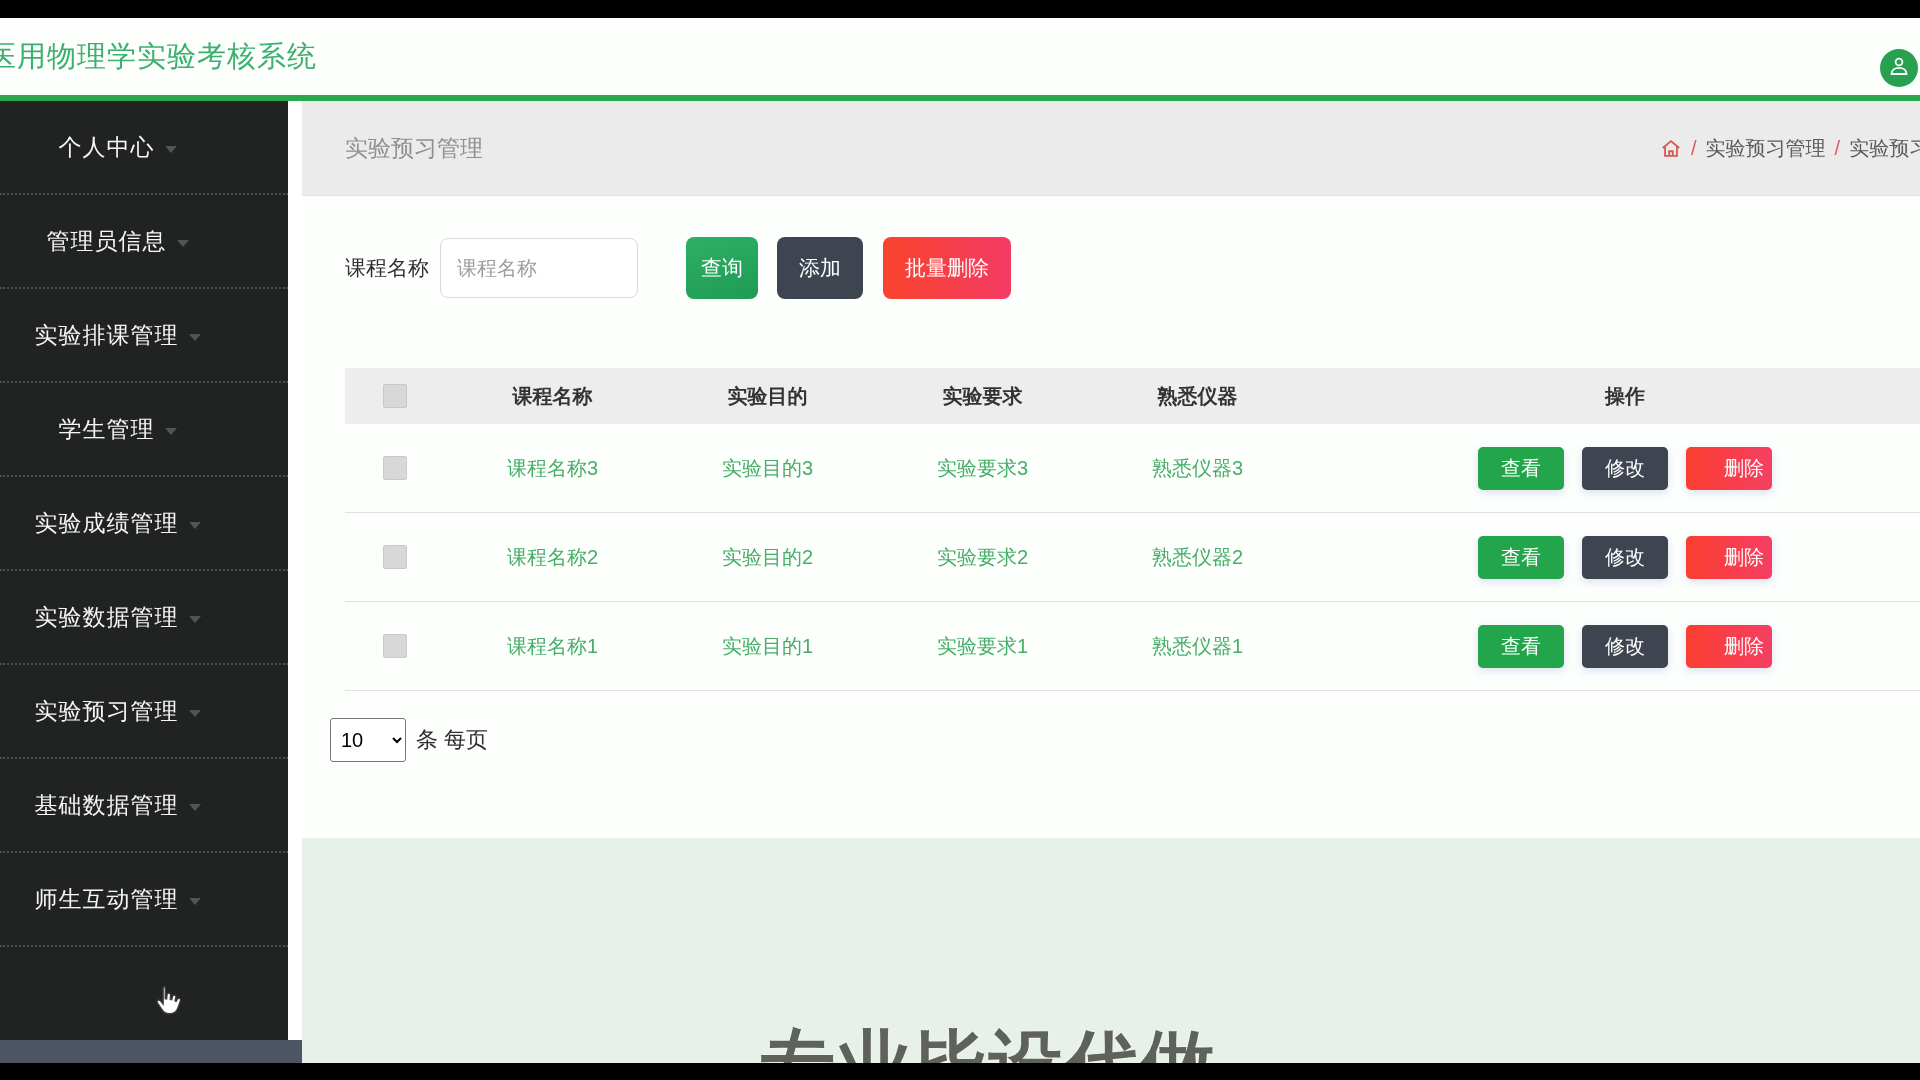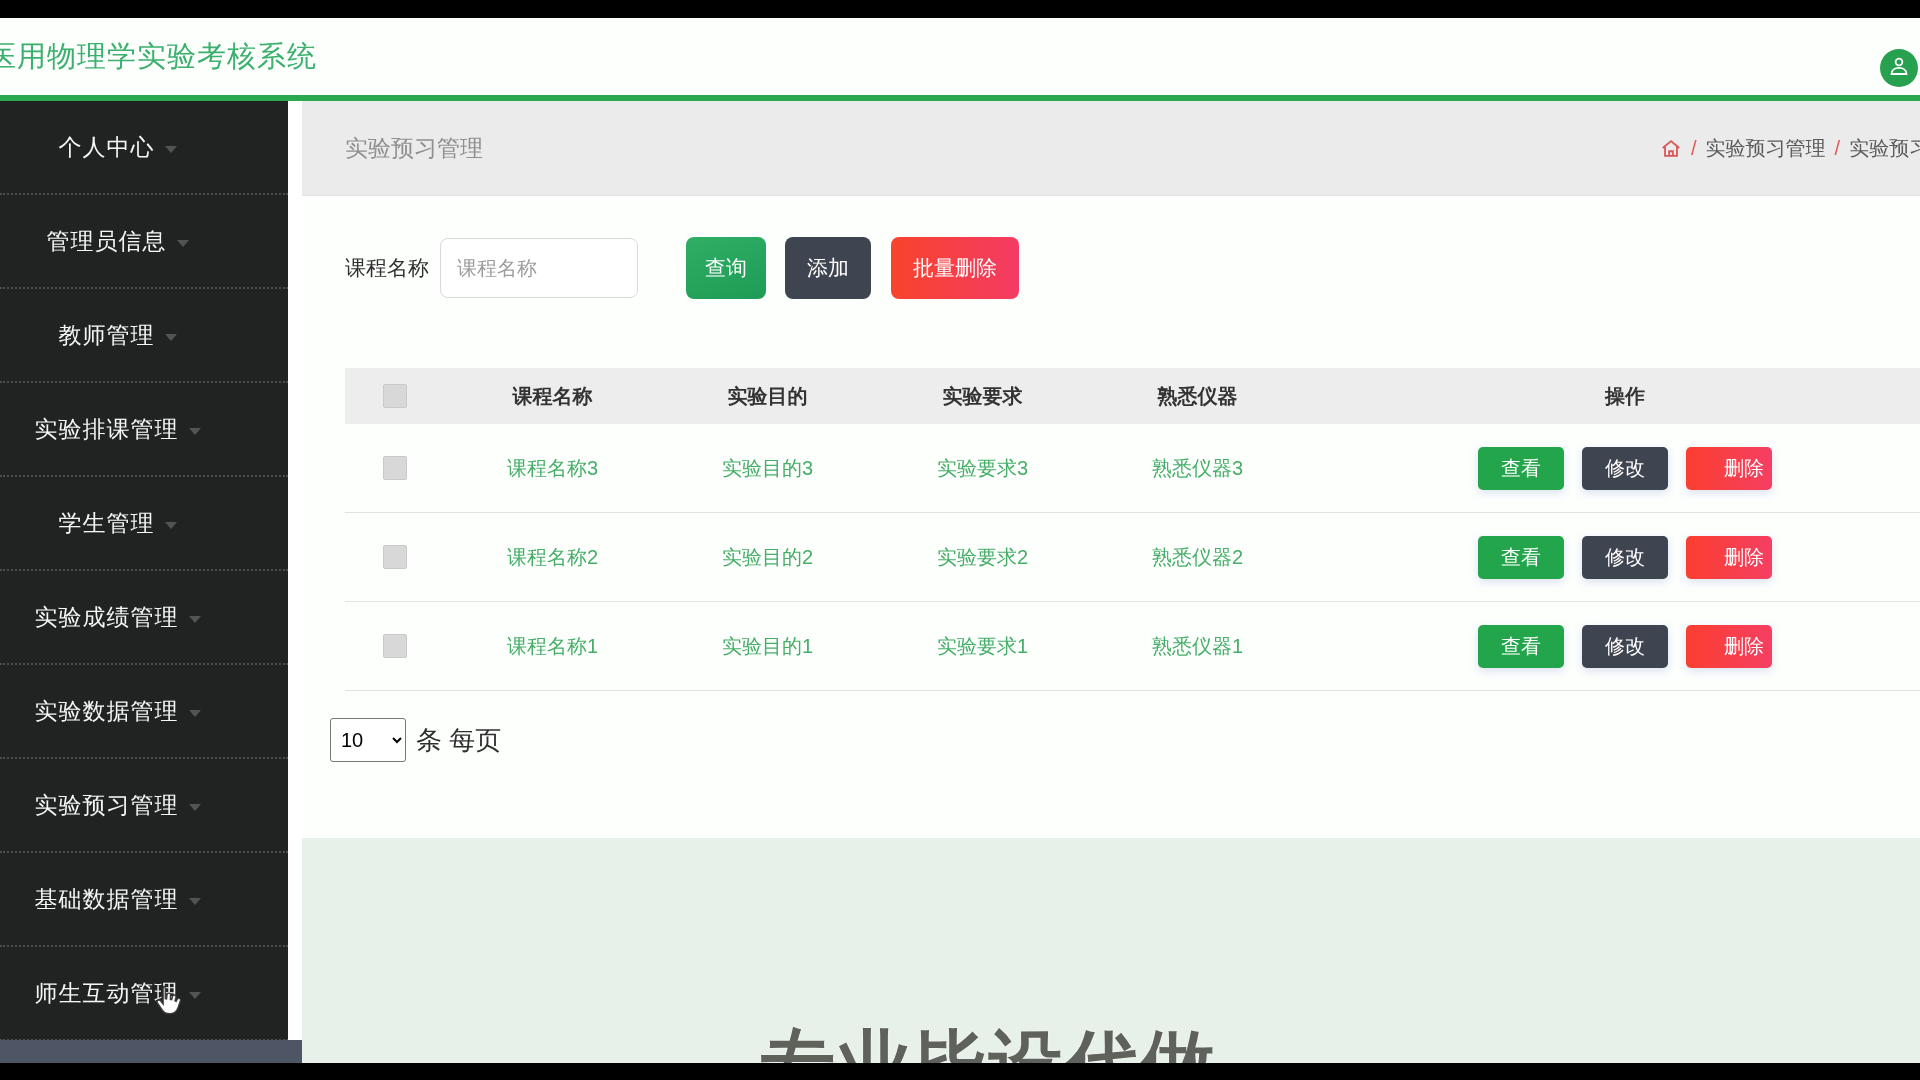--- a/index.html
+++ b/index.html
@@ -64,21 +64,21 @@
     width:198px; height:60px; border:1px solid #d9d9d9; border-radius:8px;
     font-size:20px; color:#333; padding:0 16px; outline:none; background:#fff;
     font-family:"Liberation Sans","DejaVu Sans",sans-serif;
   }
   .search-input::placeholder { color:#9c9c9c; }
   .btn {
     height:62px; border:none; border-radius:8px; color:#fff; font-size:21px;
     cursor:pointer; font-family:"Liberation Sans","DejaVu Sans",sans-serif;
     display:flex; align-items:center; justify-content:center;
   }
-  .btn-query { width:80px; margin-left:48px; background:linear-gradient(160deg,#2fae66,#1e9c55); }
+  .btn-query { width:72px; margin-left:48px; background:linear-gradient(160deg,#2fae66,#1e9c55); }
   .btn-add { width:86px; margin-left:19px; background:#3e4450; }
   .btn-batch { width:128px; margin-left:20px; background:linear-gradient(90deg,#f8432c,#f43b64); }
 
   
   .table { position:absolute; top:172px; left:43px; width:1600px; }
   .thead { height:56px; background:#ededed; display:flex; align-items:center; }
   .trow { height:89px; display:flex; align-items:center; border-bottom:1px solid #e2e2e2; background:#fdfffd; }
   .cell { display:flex; align-items:center; justify-content:center; }
   .c0 { width:100px; } .c1,.c2,.c3,.c4 { width:215px; } .c5 { width:640px; }
   .th { font-size:20px; font-weight:700; color:#333; }
@@ -98,21 +98,21 @@
   .row-btn.edit { background:#3e4450; }
   .row-btn.del  { background:linear-gradient(90deg,#fb3e30,#f53f63);padding-left:30px; }
 
   
   .pagination { position:absolute; top:522px; left:28px; display:flex; align-items:center; gap:10px; }
   .page-size-select {
     width:76px; height:44px; border:1px solid #767676; border-radius:3px; background:#fff;
     font-size:20px; color:#000; padding-left:6px;
     font-family:"Liberation Sans","DejaVu Sans",sans-serif;
   }
-  .page-size-suffix { font-size:26px; color:#2f2f2f; }
+  .page-size-suffix { font-size:22px; color:#2f2f2f; }
 
   
   .footer { position:absolute; top:737px; left:0; width:100%; height:226px; background:#e7f0e9; }
   .watermark {
     position:absolute; left:459px; top:190px; font-size:74px; font-weight:800;
     color:#5e625a; letter-spacing:2px; line-height:1; white-space:nowrap;
     text-shadow:0 0 2px #ffffff;
   }
 
   
@@ -137,26 +137,20 @@
 <div class="sidebar">
   <div class="side-item">
     <div class="side-item-inner">
         <span class="side-label">个人中心</span>
         <span class="caret-down"></span>
       </div>
   </div>
   <div class="side-item">
     <div class="side-item-inner">
         <span class="side-label">管理员信息</span>
-        <span class="caret-down"></span>
-      </div>
-  </div>
-  <div class="side-item">
-    <div class="side-item-inner">
-        <span class="side-label">教师管理</span>
         <span class="caret-down"></span>
       </div>
   </div>
   <div class="side-item">
     <div class="side-item-inner">
         <span class="side-label">实验排课管理</span>
         <span class="caret-down"></span>
       </div>
   </div>
   <div class="side-item">

